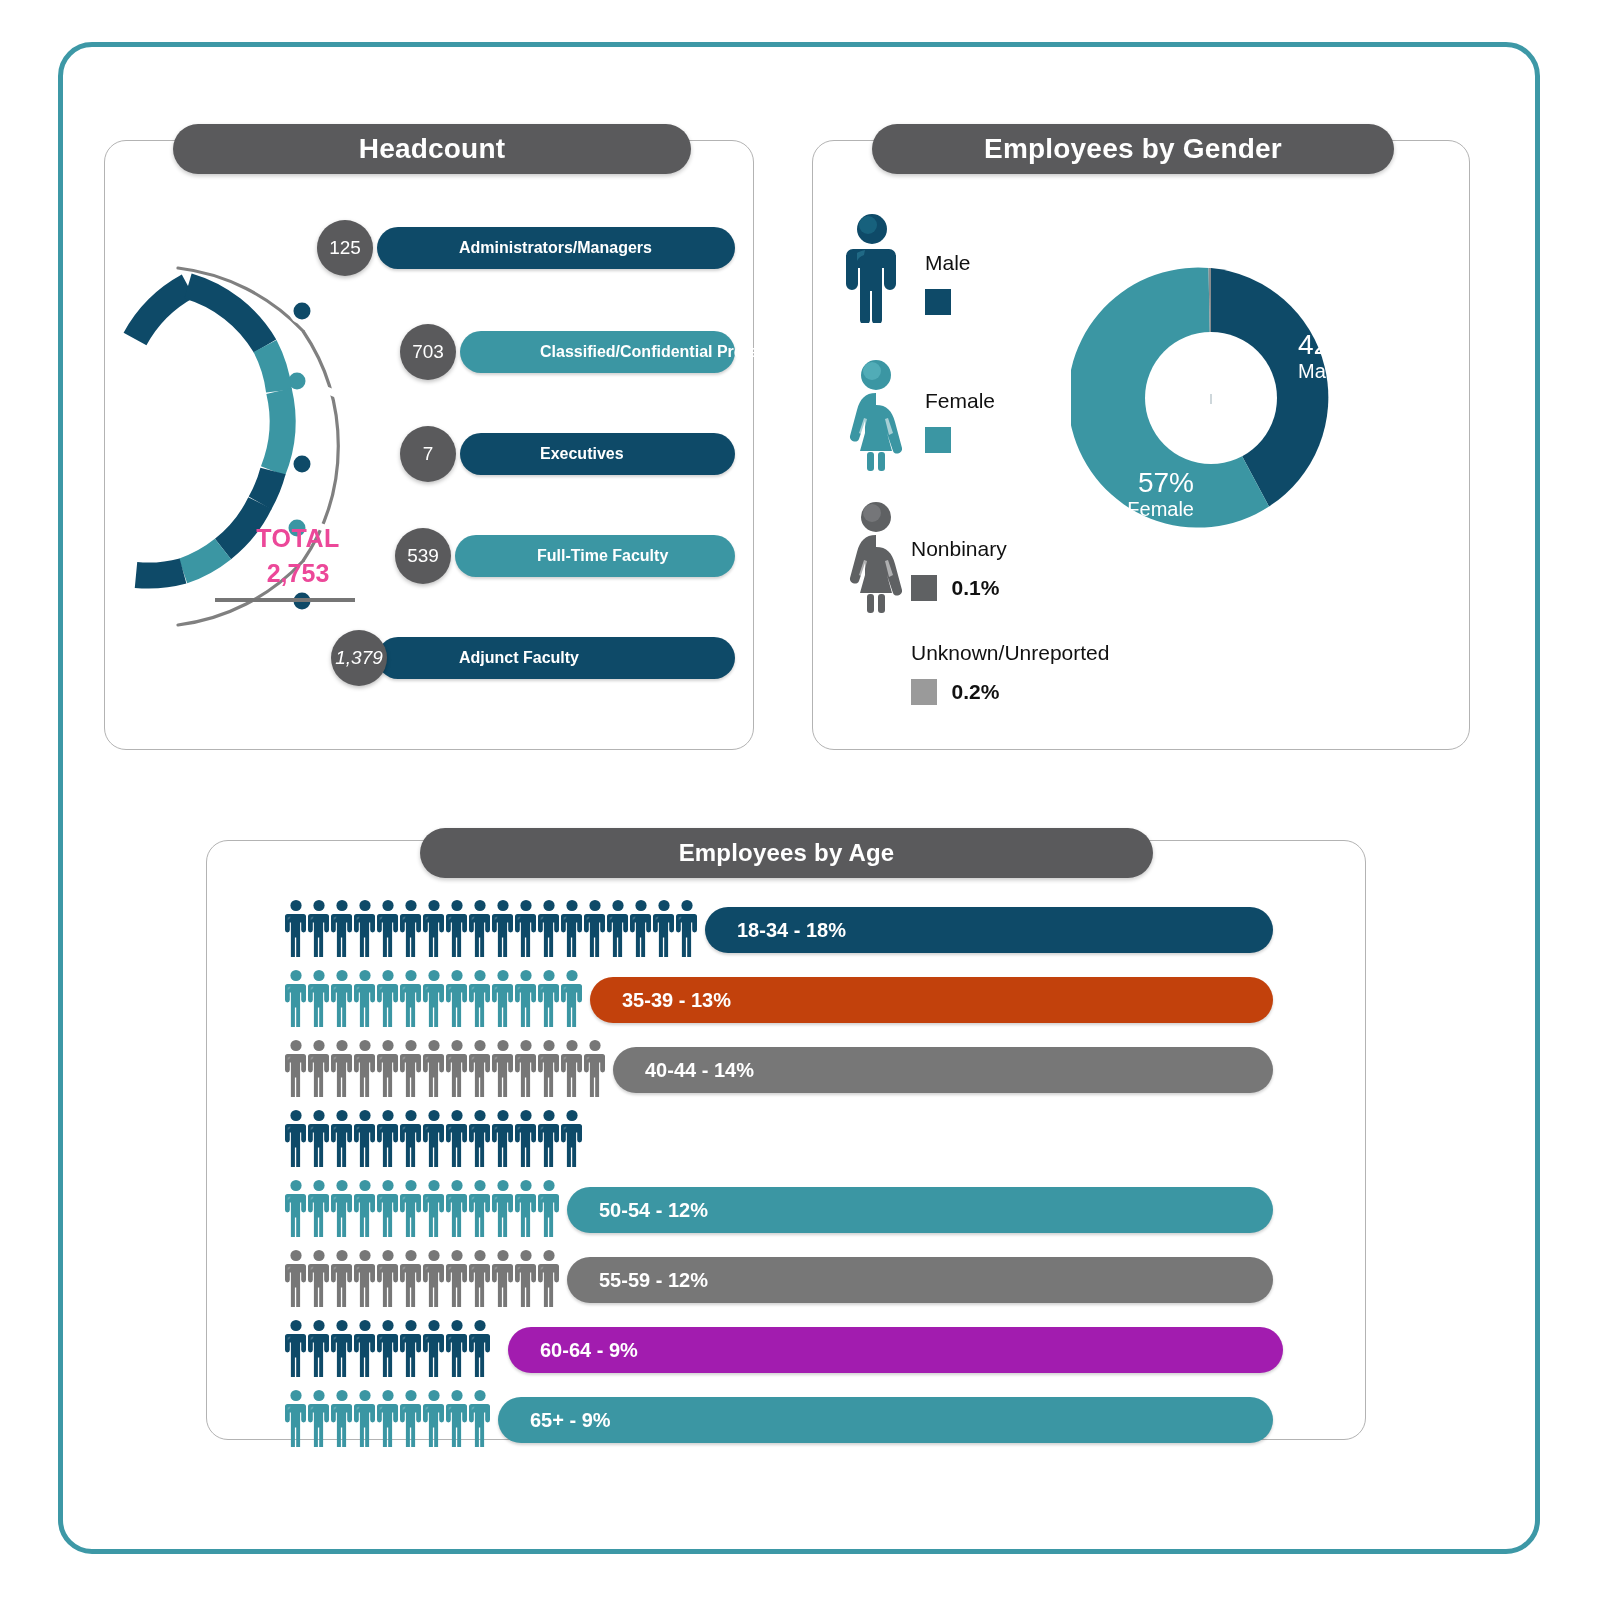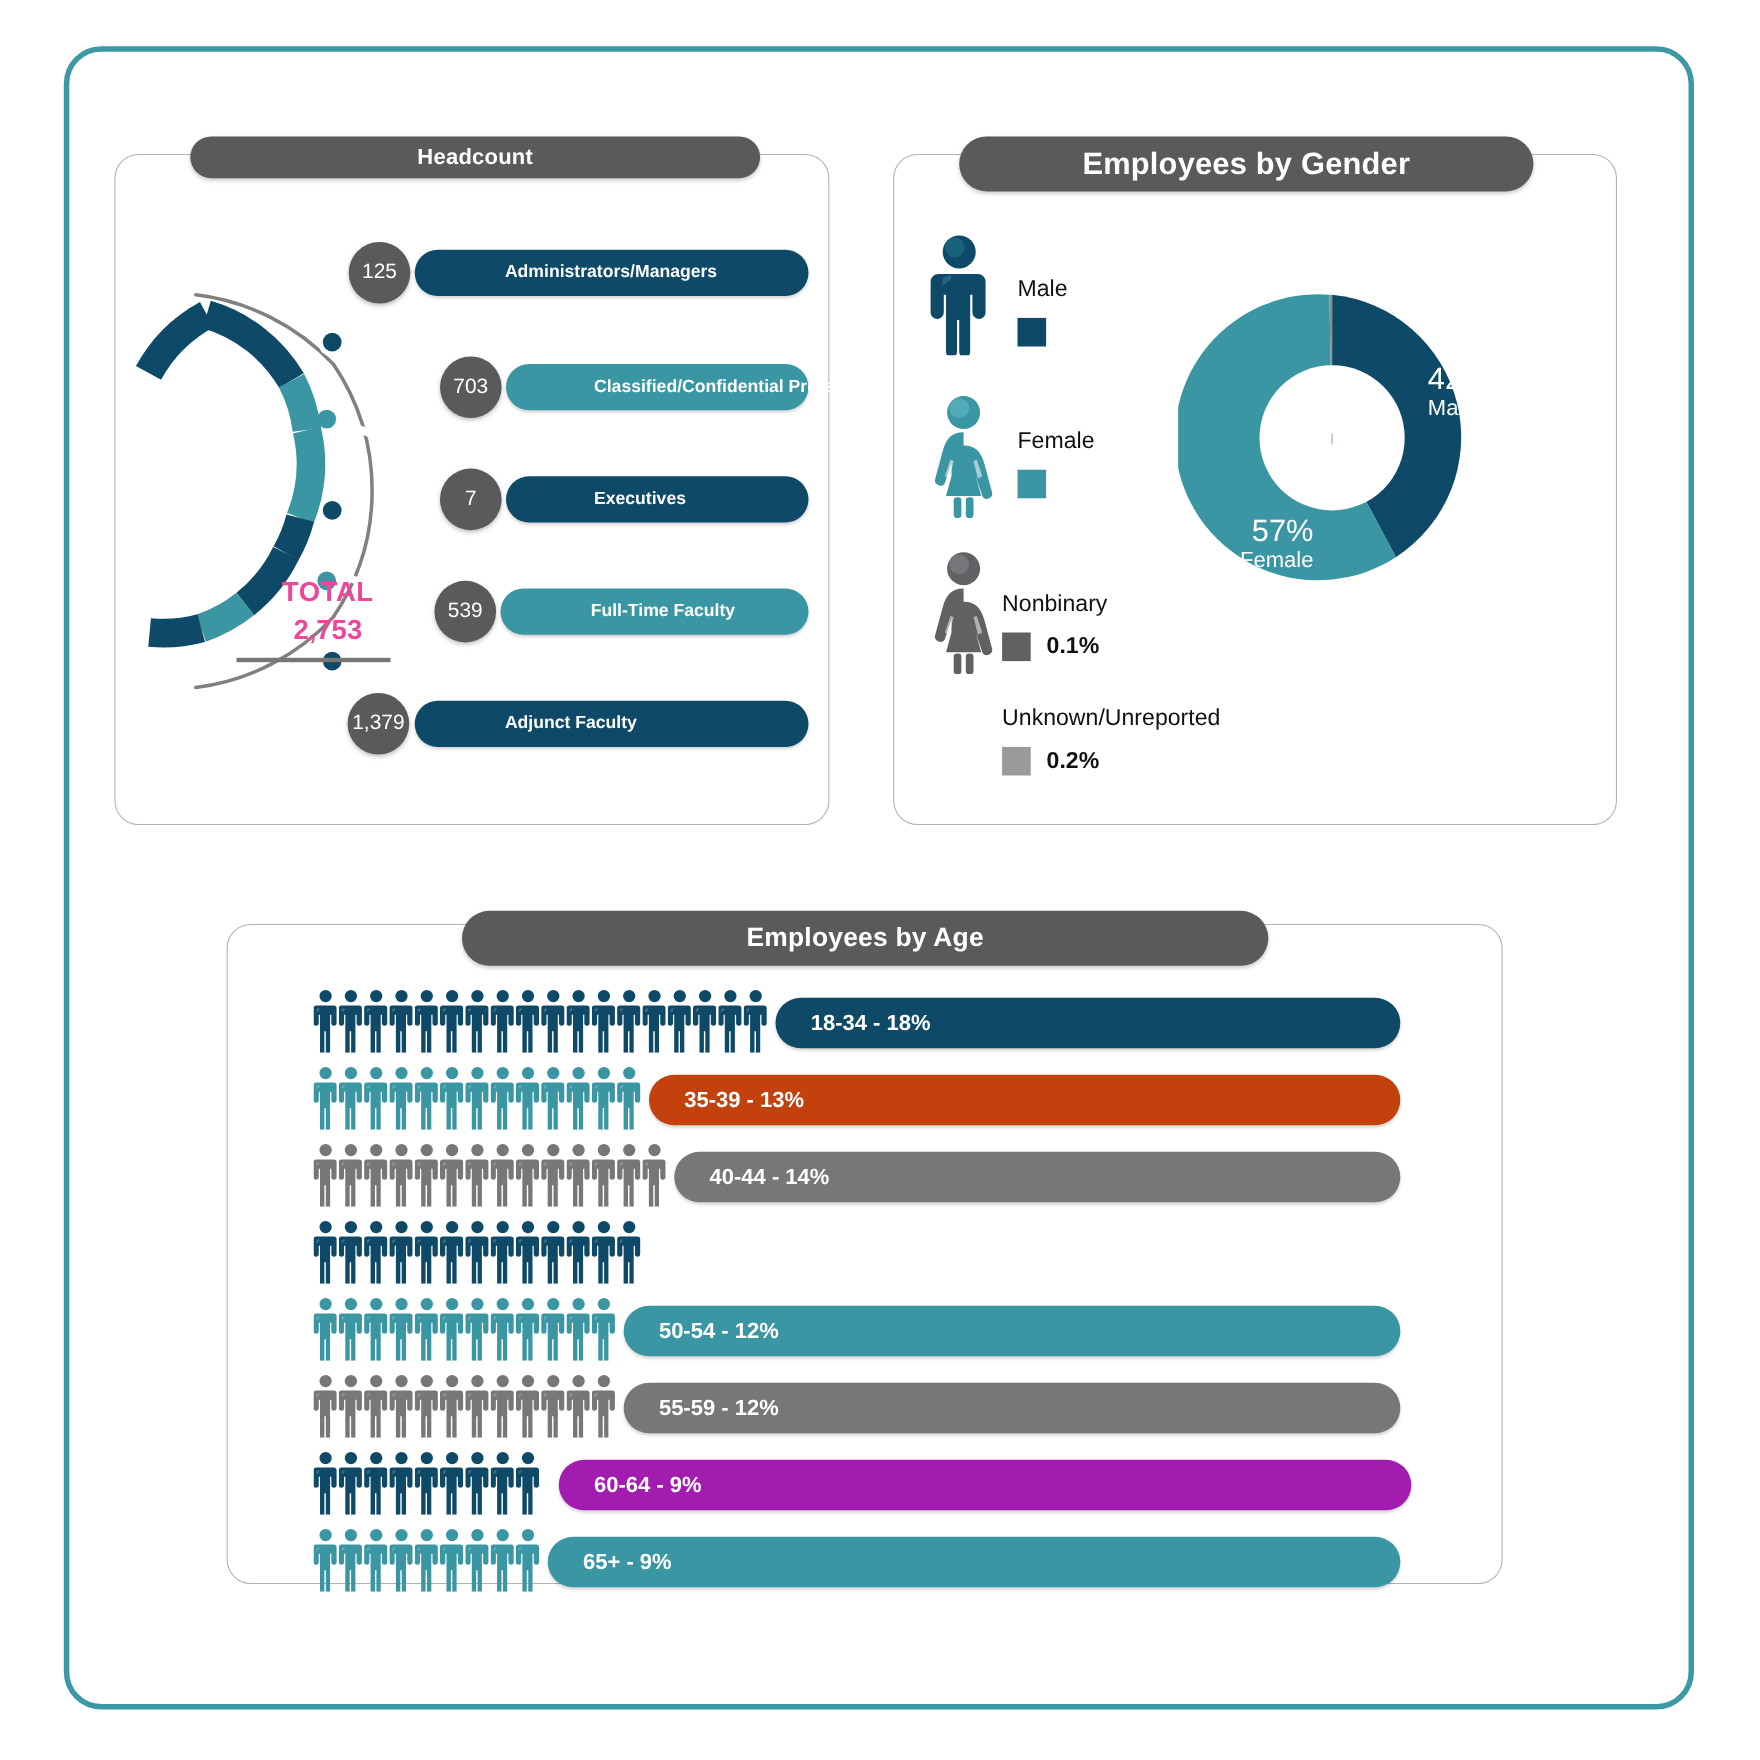--- a/index.html
+++ b/index.html
@@ -36,21 +36,21 @@
     display: flex;
     align-items: center;
     justify-content: center;
     font-weight: 700;
     letter-spacing: .2px;
     box-shadow: 0 2px 4px rgba(0,0,0,.22);
     z-index: 6;
   }
 
   #panel-headcount { left: 104px; top: 140px; width: 650px; height: 610px; }
-  #title-headcount { left: 173px; top: 124px; width: 518px; height: 38px; font-size: 20px; }
+  #title-headcount { left: 173px; top: 124px; width: 518px; height: 50px; font-size: 28px; }
 
   #panel-gender { left: 812px; top: 140px; width: 658px; height: 610px; }
   #title-gender { left: 872px; top: 124px; width: 522px; height: 50px; font-size: 28px; }
 
   #panel-age { left: 206px; top: 840px; width: 1160px; height: 600px; }
   #title-age { left: 420px; top: 828px; width: 733px; height: 50px; font-size: 24px; }
 
   
   #hc-svg { position: absolute; left: 0; top: 0; width: 650px; height: 610px; }
 
@@ -173,21 +173,21 @@
       <div class="hc-row" style="top: 394px;">
         <div class="hc-bar" style="left: 350px; width: 280px; background: rgb(59, 150, 163);">
           <span class="hc-bar-label" style="margin-left: 82px;">Full-Time Faculty</span>
         </div>
         <div class="hc-badge" style="left: 290px; top: -7px;">539</div>
       </div>
       <div class="hc-row" style="top: 496px;">
         <div class="hc-bar" style="left: 272px; width: 358px; background: rgb(14, 74, 104);">
           <span class="hc-bar-label" style="margin-left: 82px;">Adjunct Faculty</span>
         </div>
-        <div class="hc-badge" style="left: 211px; top: -7px;">1,379</div>
+        <div class="hc-badge" style="left: 226px; top: -7px; font-style: italic;">1,379</div>
       </div>
     </div>
 </div>
 <div class="panel-title" id="title-headcount">Headcount</div>
 
 <div class="panel" id="panel-gender">
 
   <svg style="position:absolute;left:28px;top:72px;width:62px;height:110px" viewBox="0 0 62 110">
     <circle cx="31" cy="16" r="15" fill="#0e4a68"></circle>
     <circle cx="27" cy="12" r="9" fill="#1b6a84" opacity=".75"></circle>

